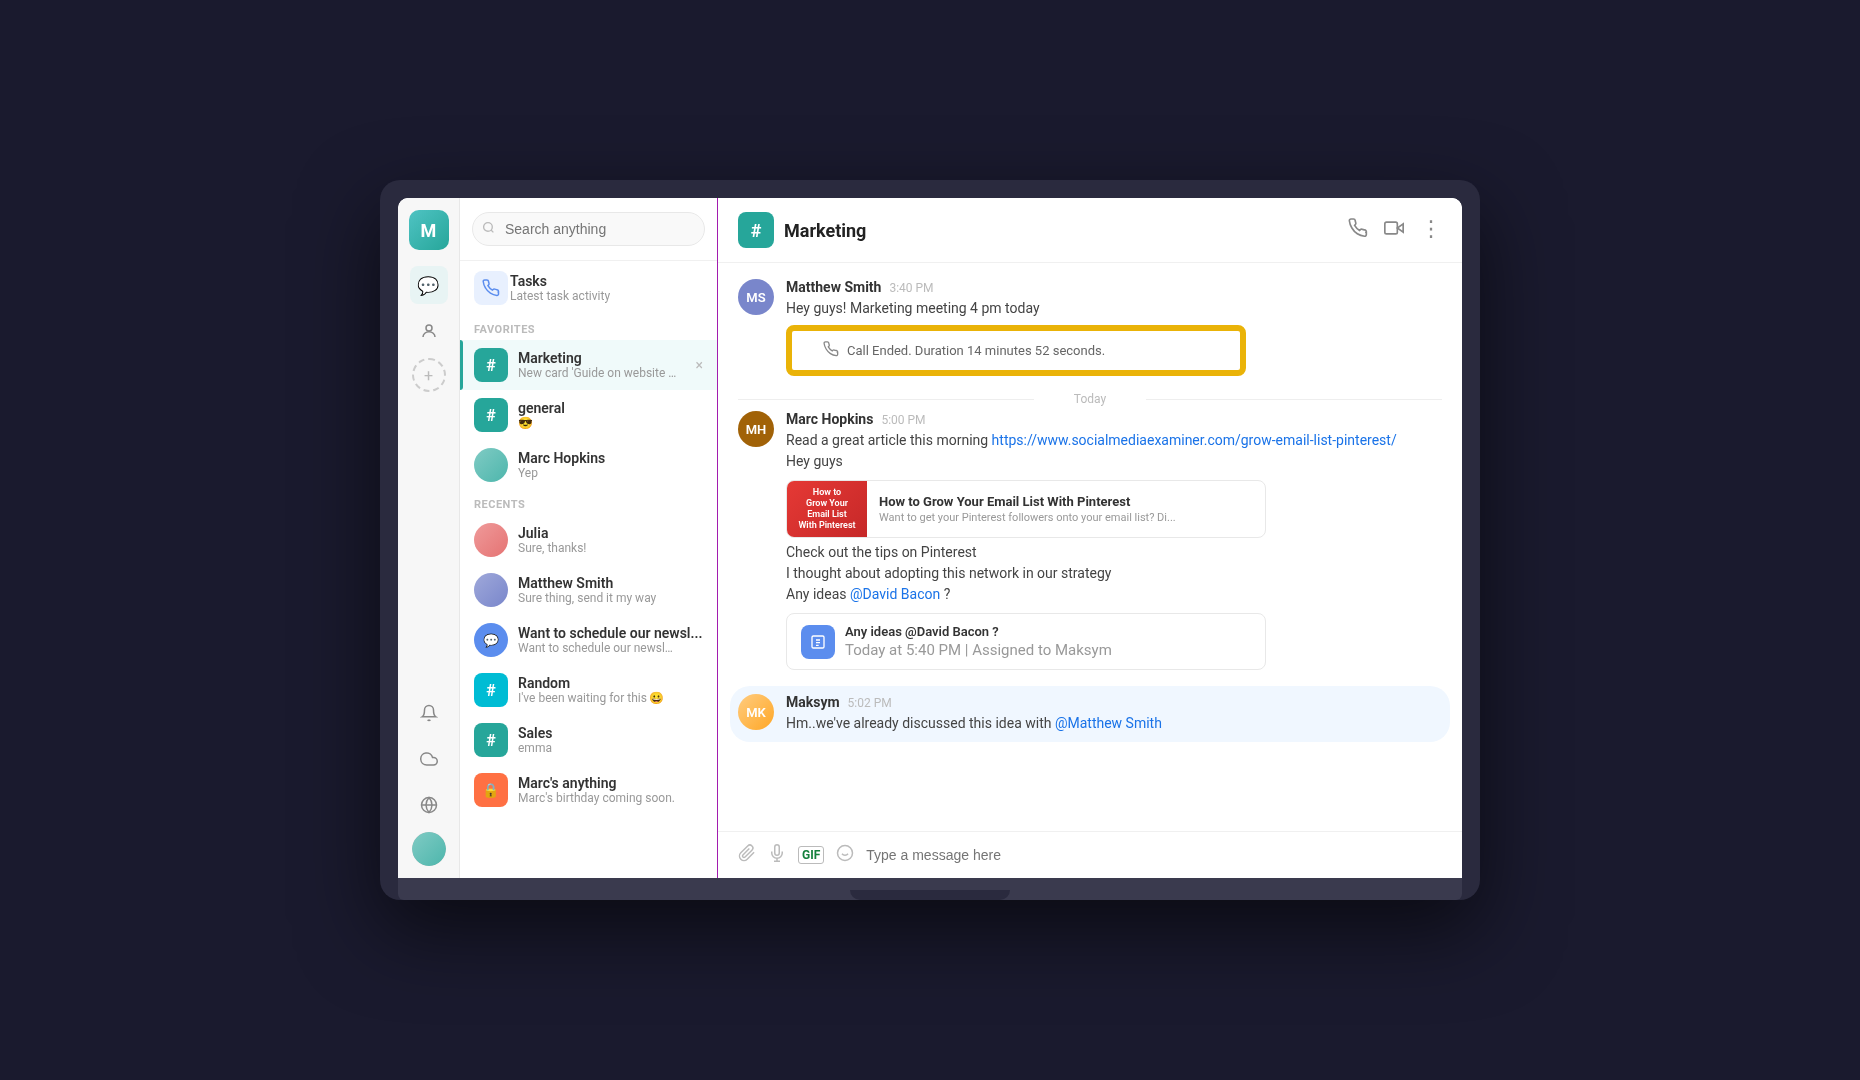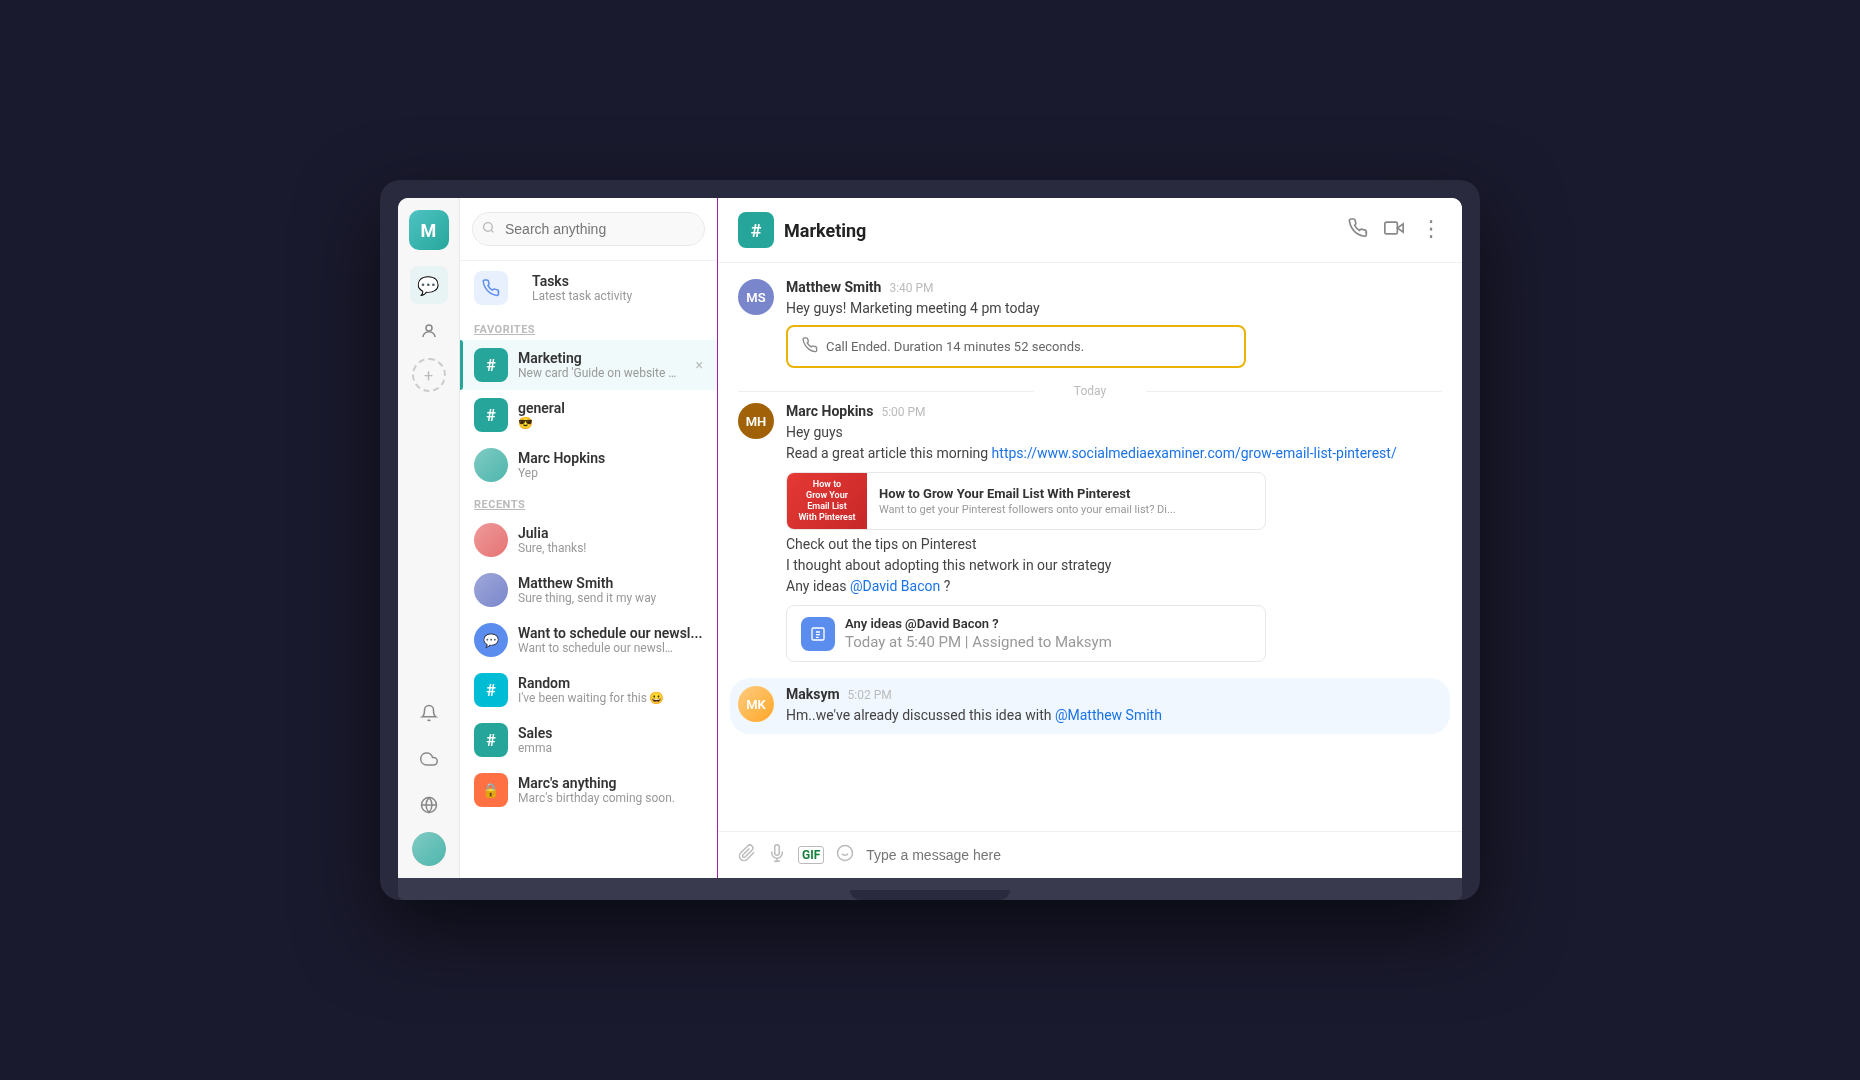--- a/index.html
+++ b/index.html
@@ -125,21 +125,21 @@
       left: 10px;
       top: 50%;
       transform: translateY(-50%);
       color: #bbb;
       font-size: 14px;
     }
     .tasks-item {
       display: flex;
       align-items: center;
       padding: 10px 14px;
-      gap: 24px;
+      gap: 2px;
       cursor: pointer;
     }
     .tasks-icon {
       width: 34px;
       height: 34px;
       border-radius: 8px;
       background: #e8f0fe;
       display: flex;
       align-items: center;
       justify-content: center;
@@ -154,21 +154,20 @@
     .tasks-text .tasks-sub {
       font-size: 12px;
       color: #999;
     }
     .section-label {
       padding: 8px 14px 4px;
       font-size: 11px;
       font-weight: 700;
       color: #bbb;
       letter-spacing: 0.5px;
-      text-decoration: underline;
     }
     .channel-item {
       display: flex;
       align-items: center;
       padding: 8px 14px;
       gap: 10px;
       cursor: pointer;
       position: relative;
     }
     .channel-item.active {
@@ -296,23 +295,23 @@
     .msg-avatar.mk { background: #ff8a65; }
     .msg-content { flex: 1; }
     .msg-header { display: flex; align-items: baseline; gap: 8px; margin-bottom: 3px; }
     .msg-author { font-size: 14px; font-weight: 700; color: #333; }
     .msg-time { font-size: 12px; color: #bbb; }
     .msg-text { font-size: 14px; color: #444; line-height: 1.5; }
     .call-ended-box {
       display: flex;
       align-items: center;
       gap: 8px;
-      border: 2px solid #eab308;
-      border-radius: 8px;
-      padding: 10px 14px;
+      border: 6px solid #eab308;
+      border-radius: 8px;
+      padding: 10px 31px;
       margin-top: 6px;
       font-size: 13px;
       color: #666;
       max-width: 460px;
     }
     .today-divider {
       text-align: center;
       font-size: 12px;
       color: #bbb;
       margin: 5px 0;
@@ -606,24 +605,24 @@
             <span>Today</span>
           </div>
 
           <div class="msg-row">
             <div class="msg-avatar mh">MH</div>
             <div class="msg-content">
               <div class="msg-header">
                 <span class="msg-author">Marc Hopkins</span>
                 <span class="msg-time">5:00 PM</span>
               </div>
-              <div class="msg-text">Hey guys</div>
               <div class="msg-text">
                 Read a great article this morning <a href="#" class="msg-link">https://www.socialmediaexaminer.com/grow-email-list-pinterest/</a>
               </div>
+              <div class="msg-text">Hey guys</div>
               <div class="link-preview">
                 <div class="link-preview-img">
                   <span style="font-size:9px;line-height:1.2;">How to<br>Grow Your<br>Email List<br>With Pinterest</span>
                 </div>
                 <div class="link-preview-text">
                   <div class="link-preview-title">How to Grow Your Email List With Pinterest</div>
                   <div class="link-preview-desc">Want to get your Pinterest followers onto your email list? Di...</div>
                 </div>
               </div>
               <div class="msg-text">Check out the tips on Pinterest</div>

